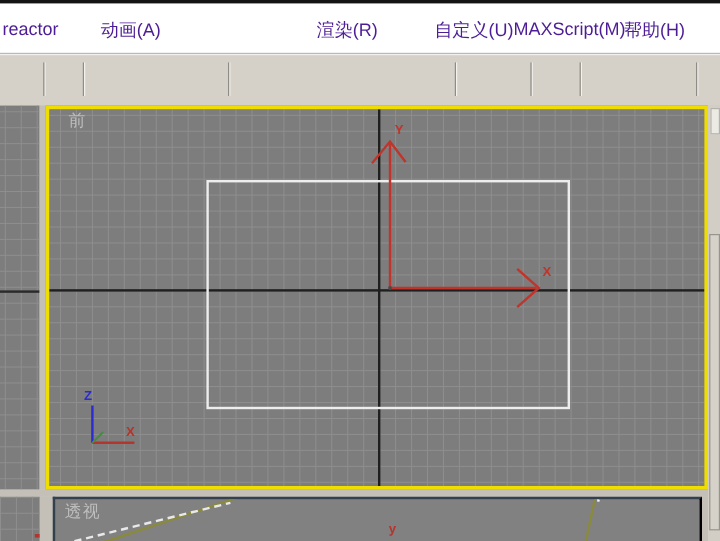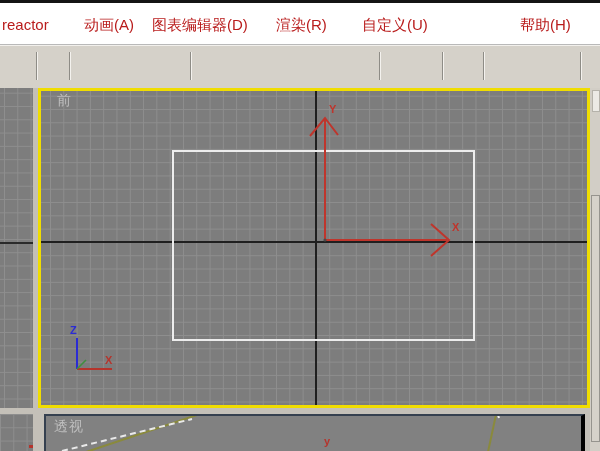--- a/index.html
+++ b/index.html
@@ -2,21 +2,21 @@
 <html><head>
 <meta charset="utf-8">
 <style>
   * { margin:0; padding:0; box-sizing:border-box; }
   body { font-family:"Liberation Sans", sans-serif; }
   .screen { position:relative; width:600px; height:451px; background:#cfcbc3; overflow:hidden; }
 
   .topstrip { position:absolute; left:0; top:0; width:600px; height:3px; background:#141414; }
 
   .menubar { position:absolute; left:0; top:3px; width:600px; height:42px; background:#ffffff; border-bottom:1px solid #b9b9b9; }
-  .menu-item { position:absolute; top:13px; font-size:15px; color:#b91c1c; white-space:nowrap; cursor:default; }
+  .menu-item { position:absolute; top:13px; font-size:15px; color:#4c1d95; white-space:nowrap; cursor:default; }
 
   .toolbar { position:absolute; left:0; top:45px; width:600px; height:43px; background:#d5d1c9; border-top:1px solid #f2f0ec; overflow:hidden; }
   .tsep { position:absolute; top:6px; width:2px; height:28px; border-left:1px solid #8e8c86; border-right:1px solid #f4f2ee; }
 
   .grid { background-color:#7d7d7d;
           background-image:linear-gradient(to right, #8e8e8e 1px, transparent 1px),
                            linear-gradient(to bottom, #8e8e8e 1px, transparent 1px);
           background-size:13.3px 13.3px; }
 
   .vp-left-top { position:absolute; left:0; top:88px; width:33px; height:320px; background-position:4px 4.7px; }
@@ -33,21 +33,21 @@
   .spline-rect { position:absolute; left:131px; top:59px; width:303px; height:191px; border:2px solid #ededed; }
   .gizmo-label { position:absolute; font-size:11px; font-weight:bold; color:#bf352c; }
   .tripod-label-z { position:absolute; left:29px; top:233px; font-size:11px; font-weight:bold; color:#2b2bd4; }
   .tripod-label-x { position:absolute; left:64px; top:263px; font-size:11px; font-weight:bold; color:#b5342c; }
 
   .panel-strip { position:absolute; left:590px; top:88px; width:10px; height:363px; background:#d2cec6; }
   .panel-tab { position:absolute; left:2px; top:2px; width:8px; height:22px; background:#eceae5; border:1px solid #b5b2aa; }
   .panel-edge { position:absolute; left:1px; top:107px; width:9px; height:247px; background:#d6d2ca; border:1px solid #96948e; }
 
   .vp-persp { position:absolute; left:44px; top:414px; width:541px; height:37px; background:#818181;
-              border-top:2px solid #35404f; border-left:2px solid #35404f; border-right:4px solid #000000; overflow:hidden; }
+              border-top:2px solid #35404f; border-left:2px solid #35404f; border-right:2px solid #000000; overflow:hidden; }
   .persp-y { position:absolute; left:278px; top:19px; font-size:11px; font-weight:bold; color:#b5342c; }
   .red-mark { position:absolute; left:29px; top:31px; width:4px; height:3px; background:#b5342c; }
 
   svg { display:block; }
 </style>
 </head>
 <body>
 
 <div class="screen">
 
@@ -57,23 +57,23 @@
       <rect x="4" y="14.4" width="4.2" height="2.1" fill="#d2d2d2" stroke="#7a7a7a" stroke-width="0.5"></rect>
       <rect x="11.8" y="14.4" width="4.2" height="2.1" fill="#d2d2d2" stroke="#7a7a7a" stroke-width="0.5"></rect>
     </symbol>
   </svg>
 
   <div class="topstrip"></div>
 
   <div class="menubar">
     <div class="menu-item" style="left:2px">reactor</div>
     <div class="menu-item" style="left:84px">动画(A)</div>
-    <div class="menu-item" style="left:152px">图表编辑器(D)</div>
-    <div class="menu-item" style="left:276px">渲染(R)</div>
+    <div class="menu-item" style="left:264px">渲染(R)</div>
     <div class="menu-item" style="left:362px">自定义(U)</div>
+    <div class="menu-item" style="left:428px">MAXScript(M)</div>
     <div class="menu-item" style="left:520px">帮助(H)</div>
   </div>
 
   <div class="toolbar">
 
     <div class="tsep" style="left:36px"></div>
 
     <div class="tsep" style="left:69px"></div>
 
     <div class="tsep" style="left:190px"></div>

